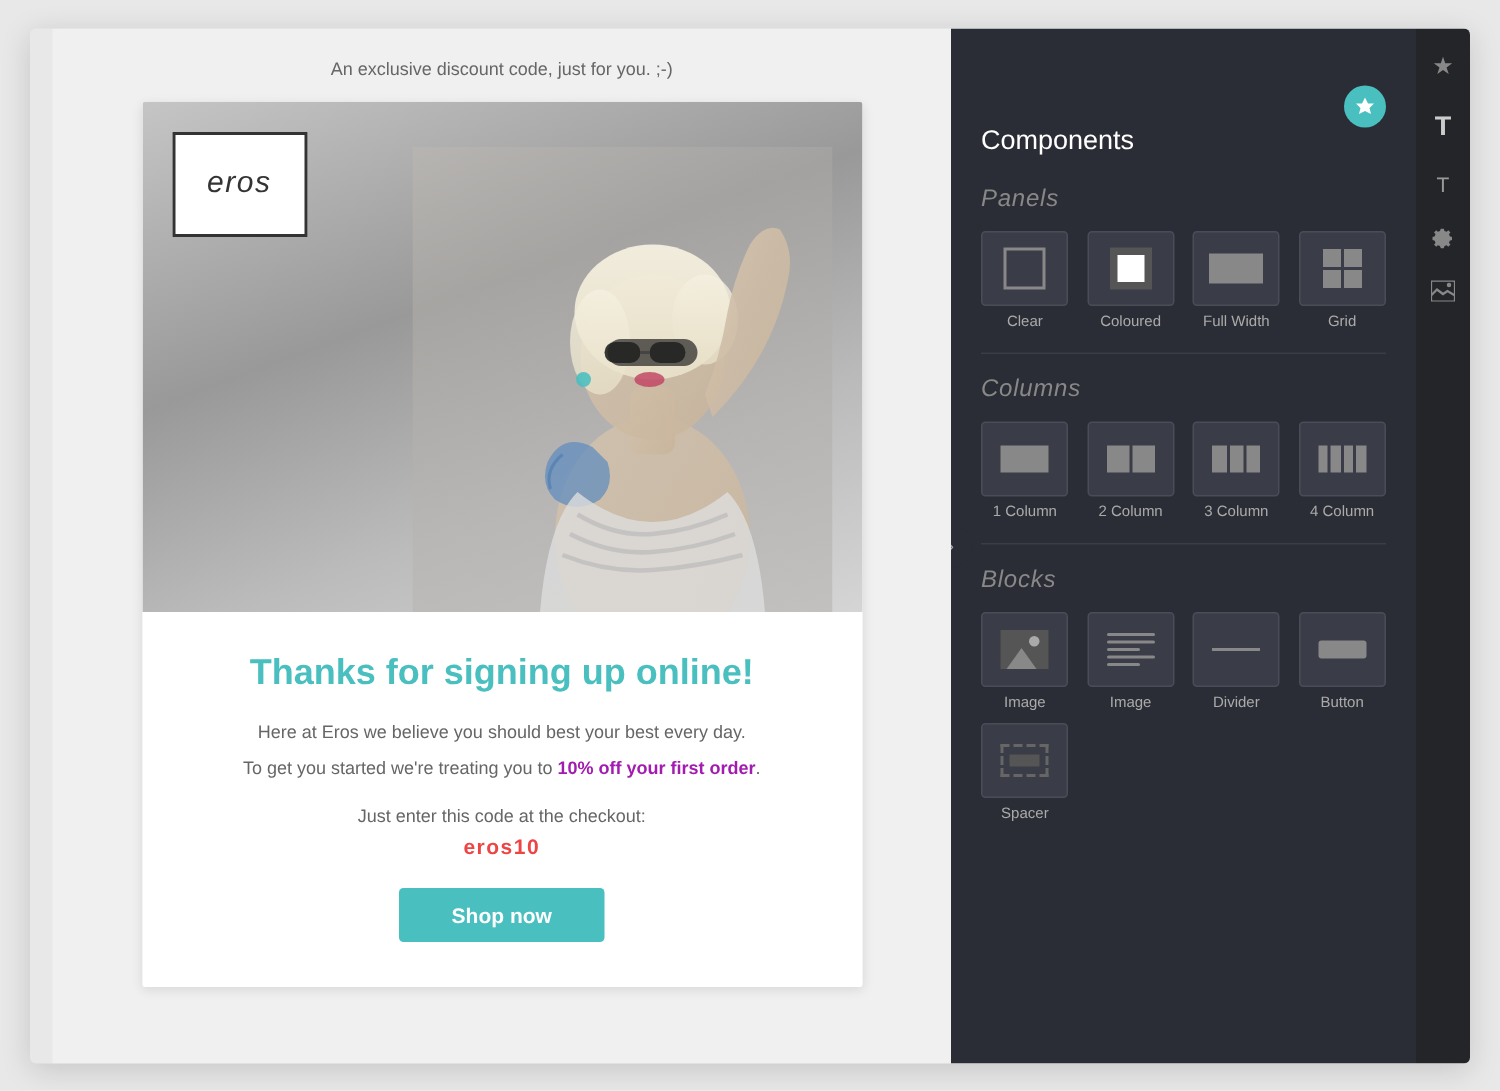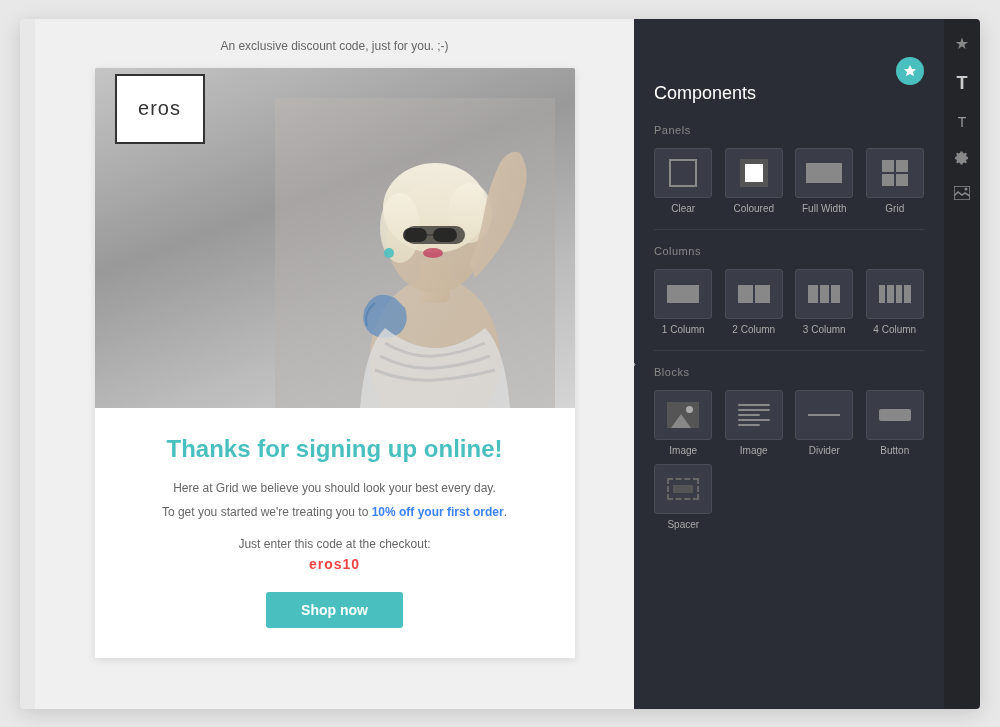--- a/index.html
+++ b/index.html
@@ -58,30 +58,31 @@
       background: linear-gradient(135deg, #d0d0d0 0%, #b0b0b0 50%, #c8c8c8 100%);
       position: relative;
       overflow: hidden;
       display: flex;
       align-items: flex-start;
       justify-content: flex-start;
     }
 
     .email-logo {
       position: absolute;
-      top: 6px;
+      top: 20px;
       left: 20px;
       width: 90px;
       height: 70px;
       border: 2px solid #333;
       display: flex;
       align-items: center;
       justify-content: center;
       background: #fff;
       font-size: 20px;
+      font-style: italic;
       color: #333;
       letter-spacing: 1px;
       z-index: 2;
     }
 
     .email-body {
       padding: 25px 40px 30px;
       text-align: center;
       background: #fff;
     }
@@ -96,21 +97,21 @@
 
     .email-text {
       color: #666;
       font-size: 12px;
       line-height: 1.6;
       margin-bottom: 5px;
     }
 
     .email-text strong {
       font-weight: bold;
-      color: #3b82f6;
+      color: #a21caf;
     }
 
     .email-code-label {
       color: #666;
       font-size: 12px;
       margin-top: 15px;
       margin-bottom: 5px;
     }
 
     .email-code {
@@ -163,24 +164,25 @@
       background: #4abfbf;
       border-radius: 50%;
       display: flex;
       align-items: center;
       justify-content: center;
       font-size: 14px;
       color: #fff;
     }
 
     .section-label {
-      font-size: 11px;
+      font-size: 16px;
       color: #888;
       margin-bottom: 12px;
       letter-spacing: 0.5px;
+      font-style: italic;
     }
 
     .components-grid {
       display: grid;
       grid-template-columns: repeat(4, 1fr);
       gap: 12px;
       margin-bottom: 8px;
     }
 
     .component-item {
@@ -470,21 +472,21 @@
 
           <path d="M 110 230 Q 90 250 85 310 L 235 310 Q 230 250 210 230 Q 185 250 160 250 Q 135 250 110 230" fill="#ddd" opacity="0.8"></path>
           <path d="M 110 245 Q 135 260 160 258 Q 185 256 210 245" stroke="#bbb" stroke-width="3" fill="none" opacity="0.7"></path>
           <path d="M 105 258 Q 132 272 160 270 Q 188 268 215 258" stroke="#bbb" stroke-width="3" fill="none" opacity="0.7"></path>
           <path d="M 100 272 Q 130 284 160 282 Q 190 280 220 272" stroke="#bbb" stroke-width="3" fill="none" opacity="0.7"></path>
         </svg>
       </div>
 
       <div class="email-body">
         <div class="email-heading">Thanks for signing up online!</div>
-        <p class="email-text">Here at Grid we believe you should look your best every day.</p>
+        <p class="email-text">Here at Eros we believe you should best your best every day.</p>
         <p class="email-text">
           <span>To get you started we're treating you to</span>
           <strong>10% off your first order</strong><span>.</span>
         </p>
         <p class="email-code-label">Just enter this code at the checkout:</p>
         <p class="email-code">eros10</p>
         <button class="email-button">Shop now</button>
       </div>
     </div>
   </div>

